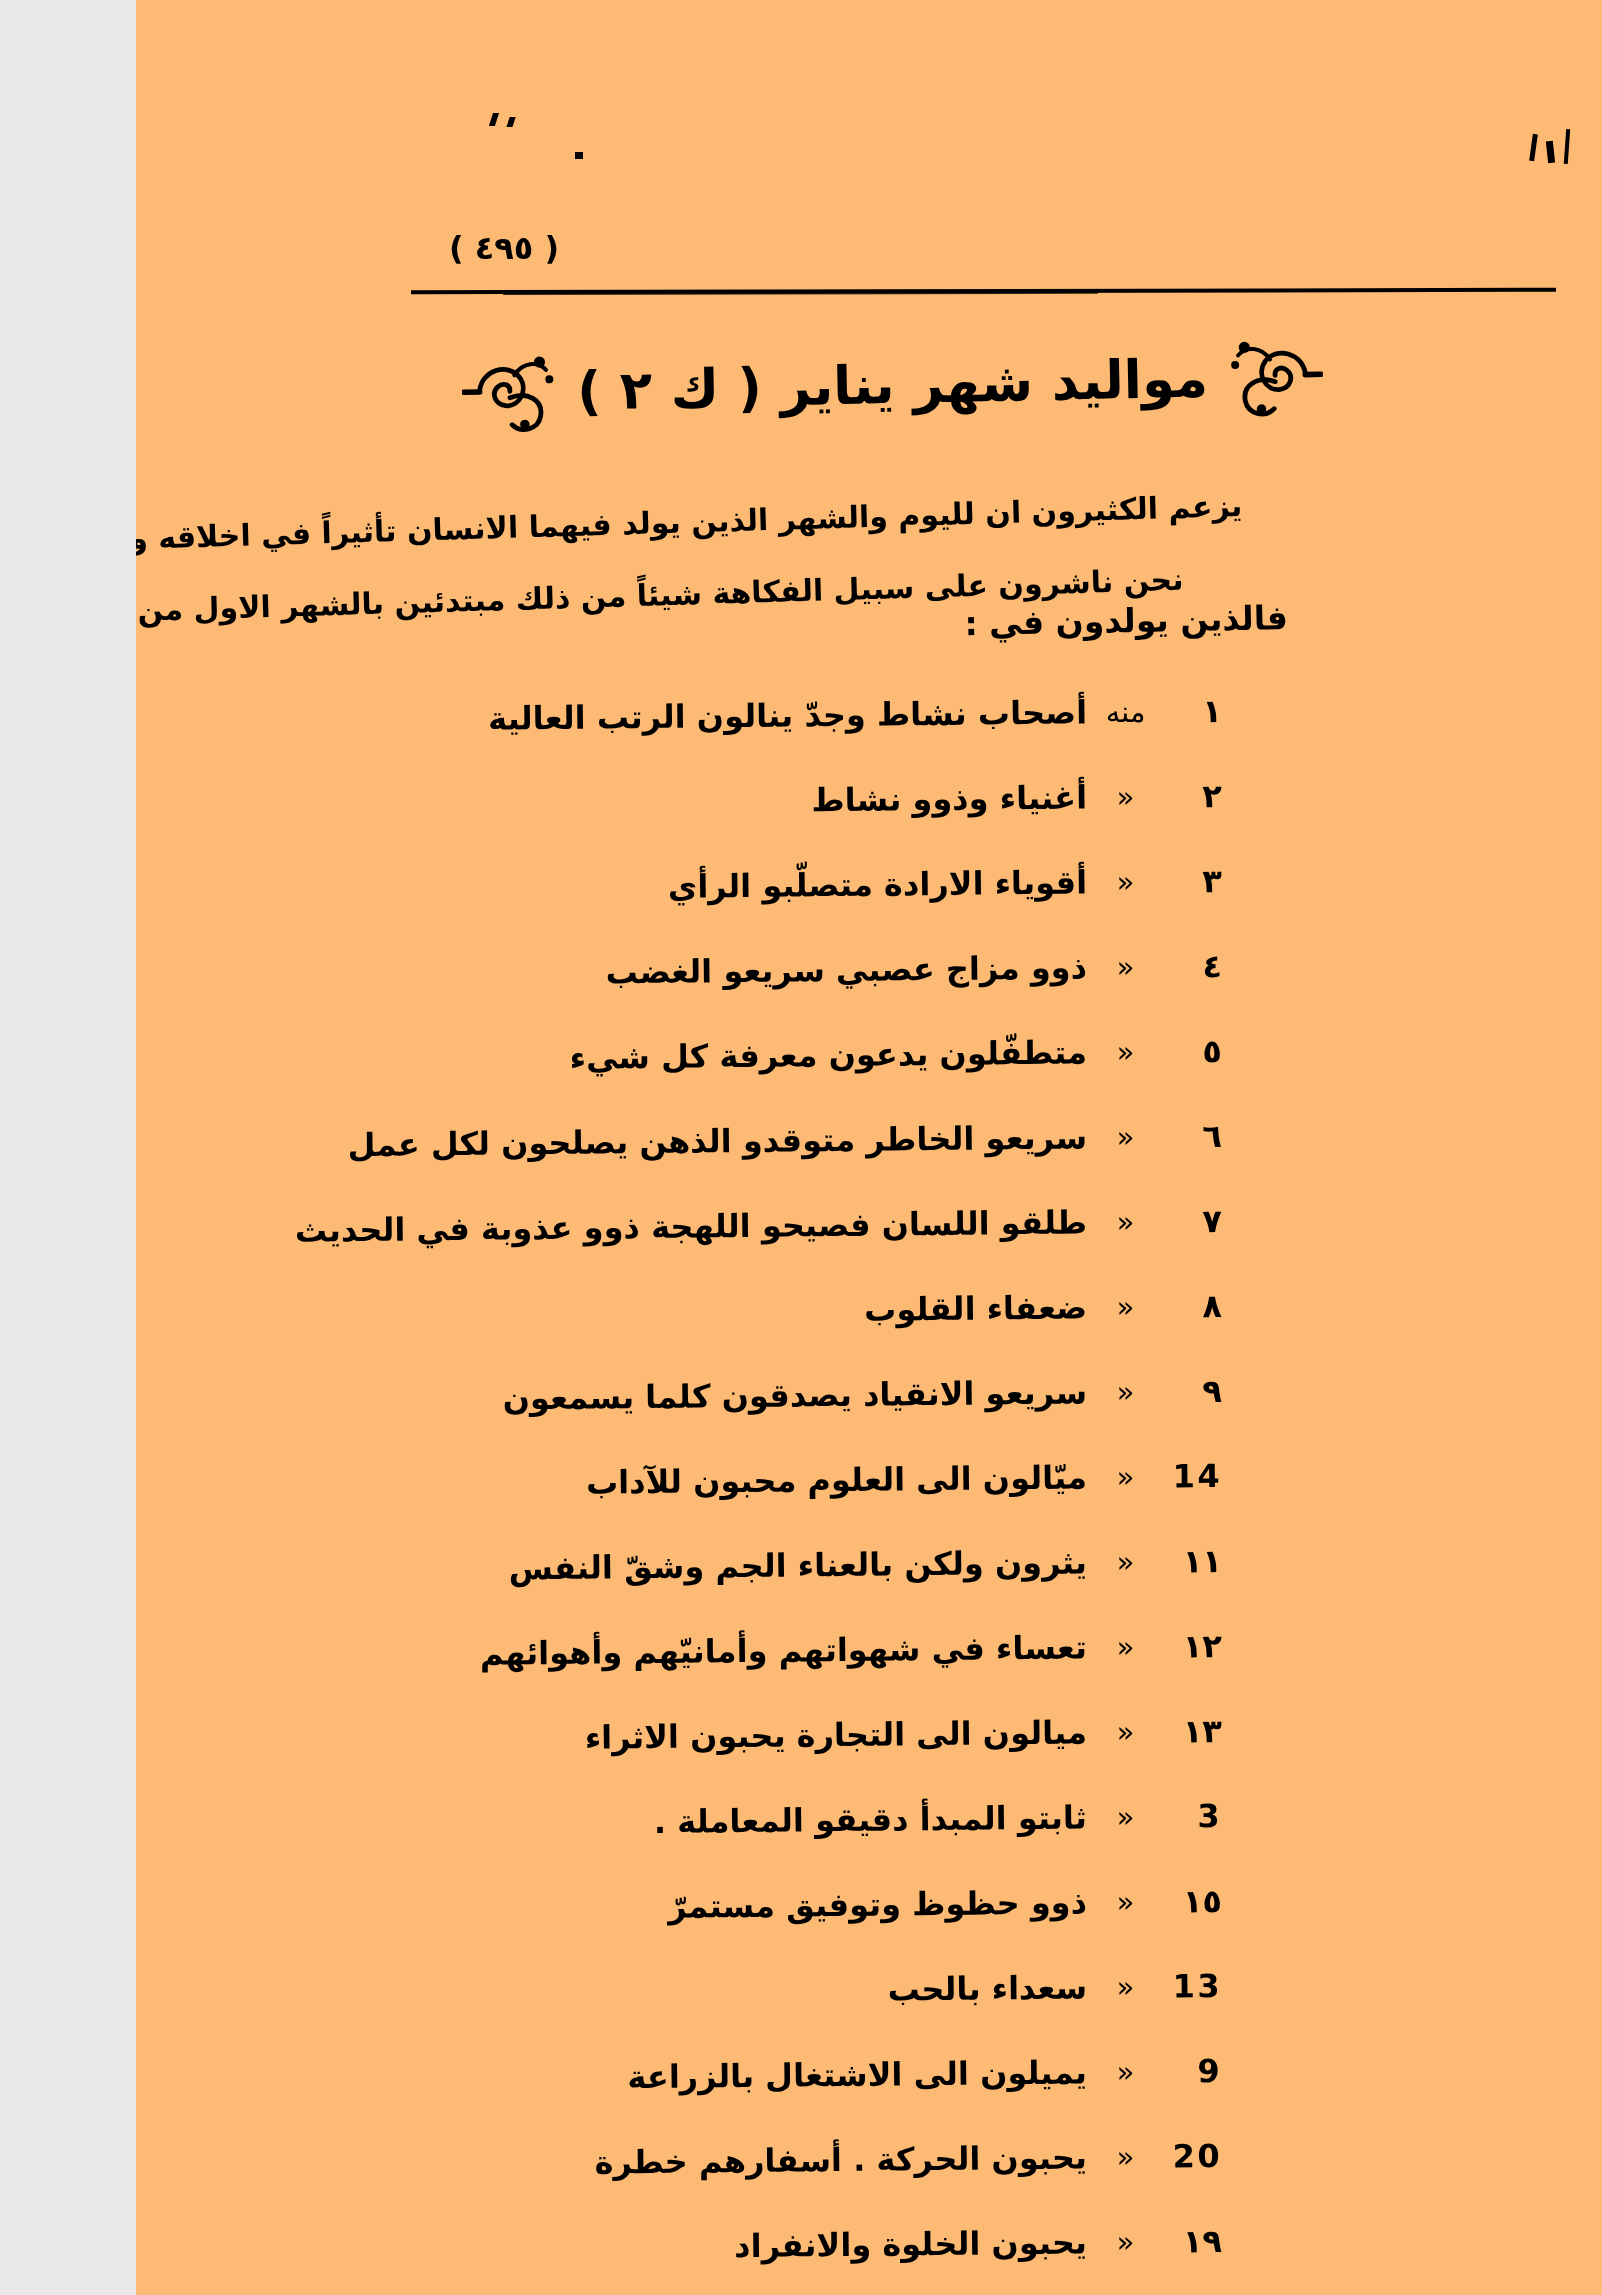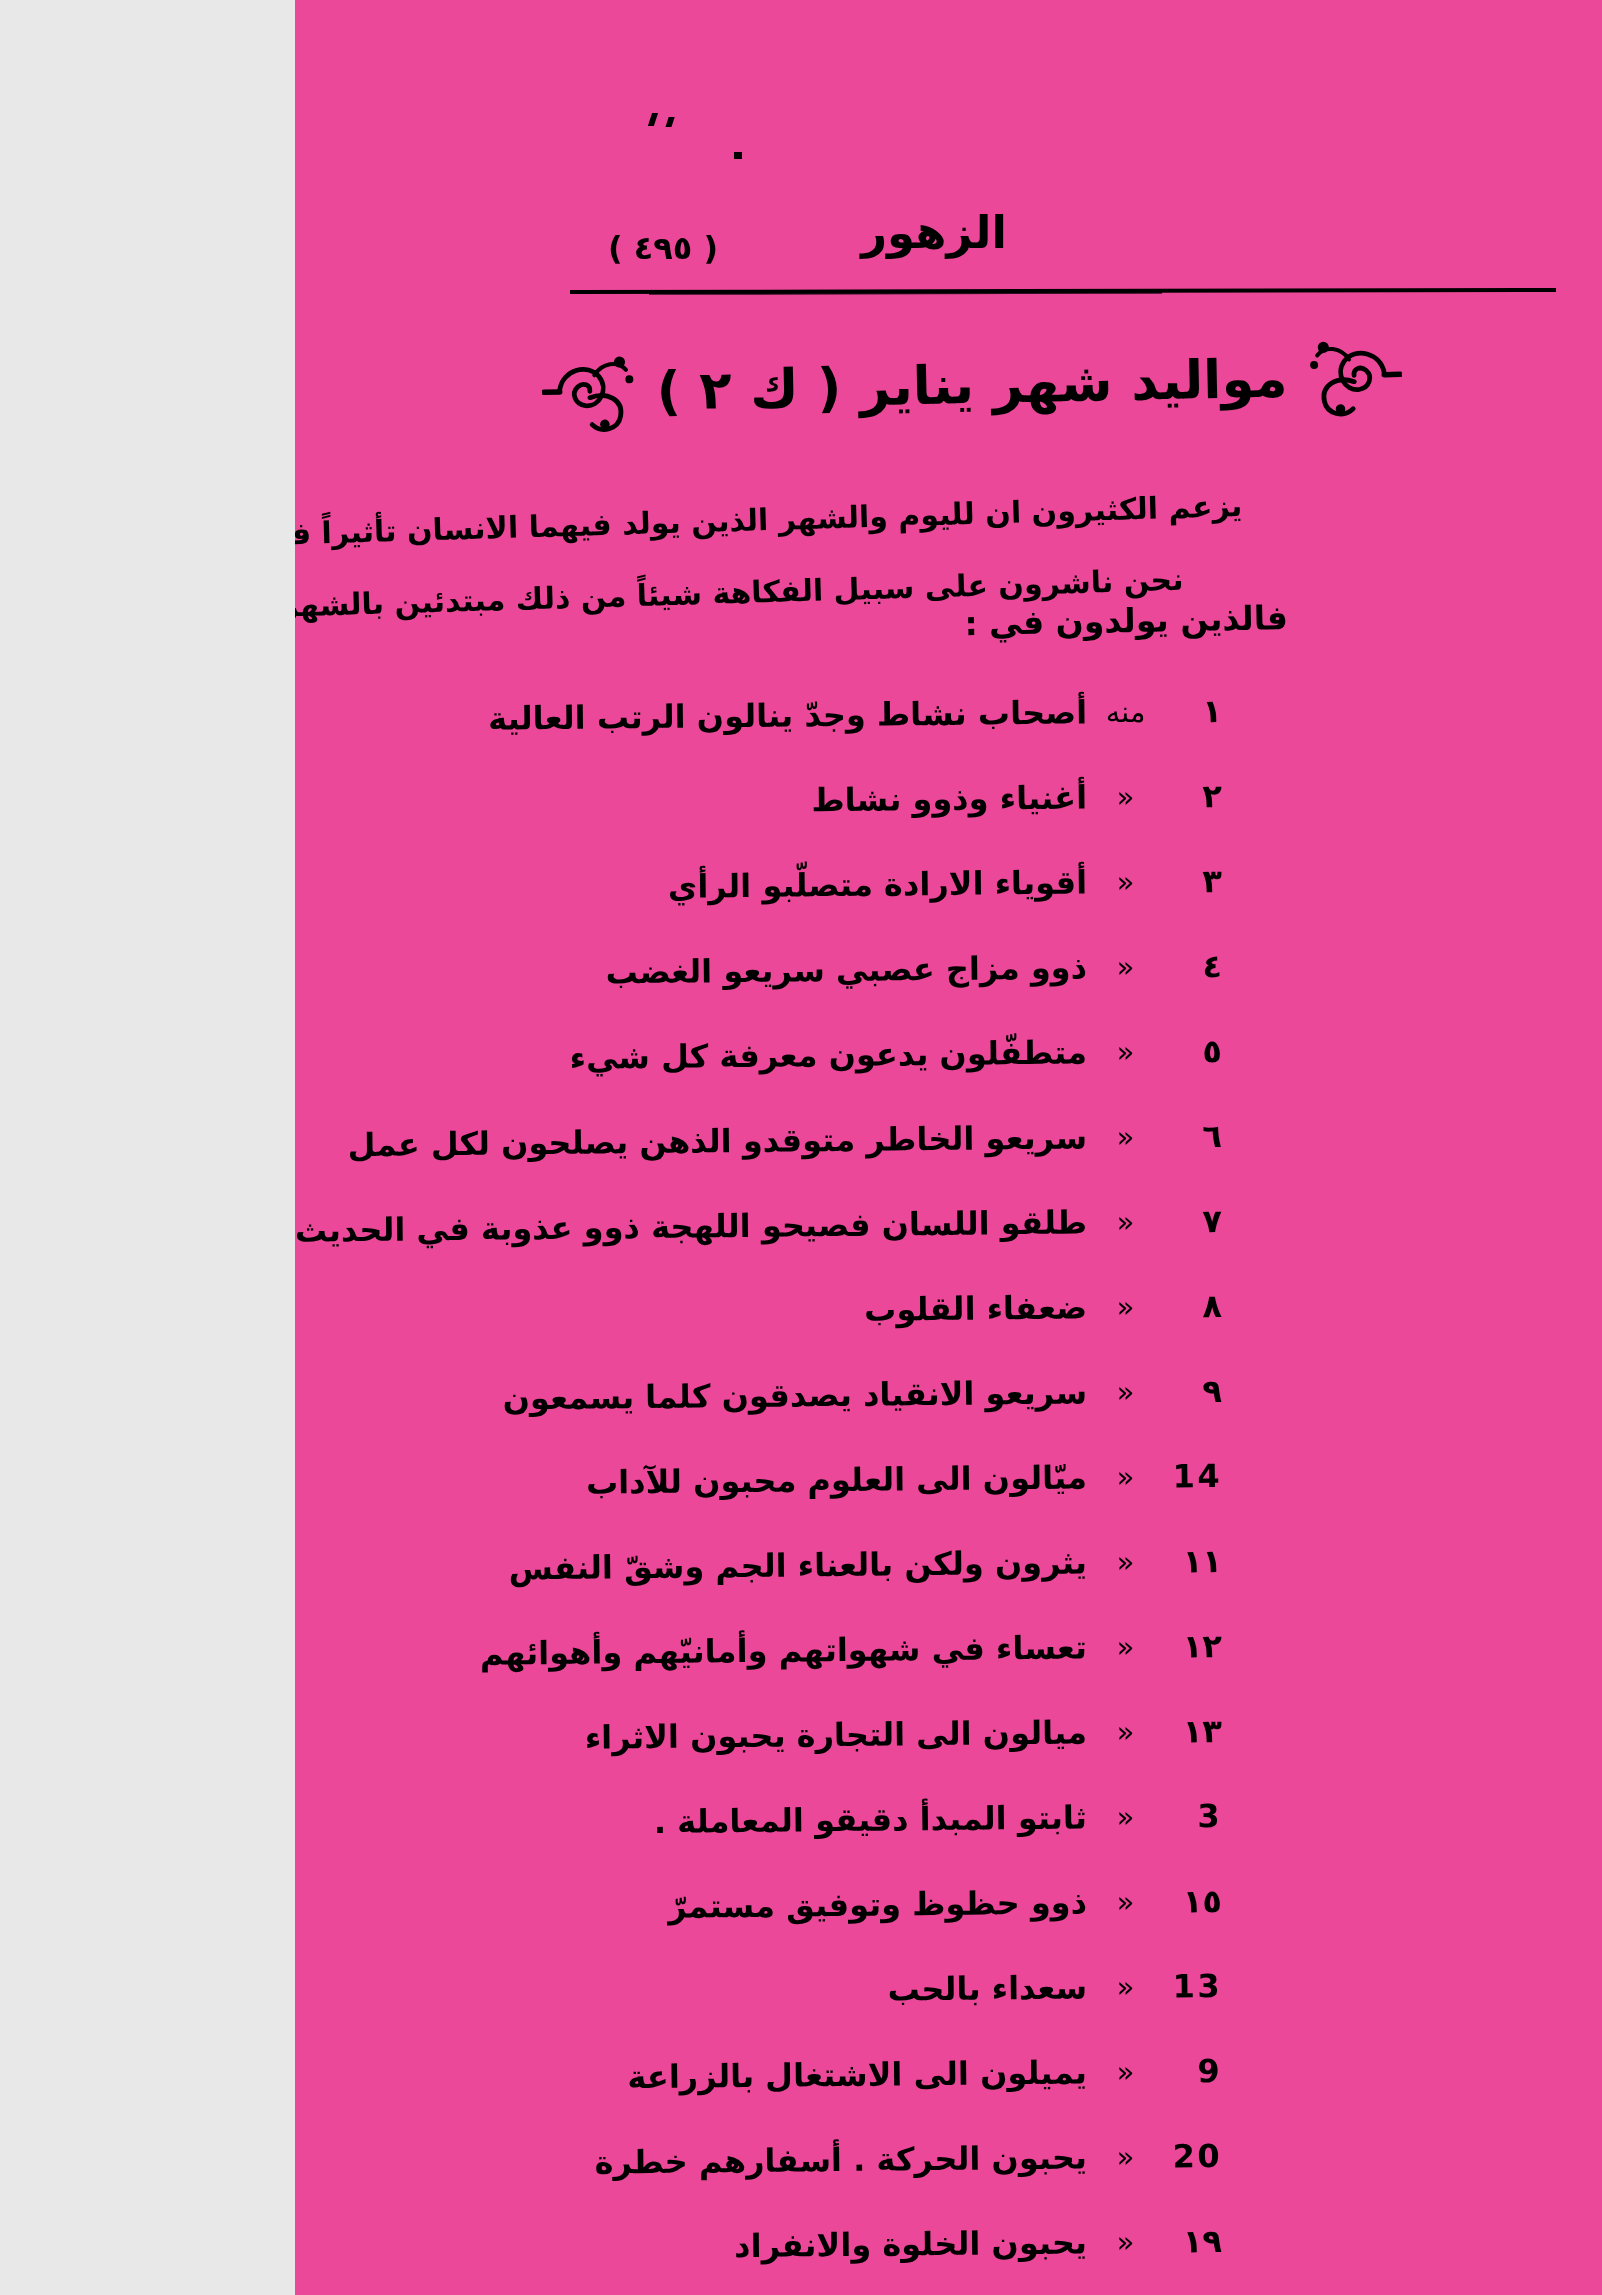--- a/index.html
+++ b/index.html
@@ -1,19 +1,19 @@
 <!DOCTYPE html>
 <html lang="ar" dir="rtl" style="font-size:12.8px"><head>
 <meta charset="utf-8">
 <style>
   html,body{margin:0;padding:0;background:#e8e8e8;}
   .page{
     position:relative;
-    width:1307px;height:2295px;
-    background:#ec4899;
+    width:1466px;height:2295px;
+    background:#fdba74;
     overflow:hidden;
     font-family:"DejaVu Sans", sans-serif;
     color:#000;
     direction:rtl;
   }
   
   .journal-title{
     position:absolute;top:206px;left:0;right:29px;
     text-align:center;font-size:45px;font-weight:bold;
     letter-spacing:0.8px;
@@ -81,21 +81,20 @@
   .speck.s3{left:1395px;top:134px;width:4.8px;height:27px;transform:rotate(8deg);}
   .speck.s3b{left:1411px;top:141px;width:7.2px;height:22.4px;transform:rotate(-6deg);}
   .speck.s3c{left:1429px;top:129px;width:4px;height:35px;transform:rotate(4deg);}
 </style>
 </head>
 <body>
 
 <div class="page">
 
   <div class="page-number">( ٤٩٥ )</div>
-  <div class="journal-title">الزهور</div>
   <div class="header-rule"></div>
 
   <div class="title-row">
     <span class="ornament">
       <svg width="94" height="97" viewBox="0 0 118 122" aria-hidden="true">
         <g fill="none" stroke="#000" stroke-linecap="round">
           <path d="M116,62 h-20" stroke-width="7"></path>
           <path d="M96,60 c-4,-26 -36,-34 -50,-16 c-12,16 0,38 18,36 c13,-2 18,-16 9,-24 c-7,-6 -16,-2 -15,6" stroke-width="6"></path>
           <path d="M58,70 c-22,-8 -42,4 -38,24 c3,16 24,22 36,10" stroke-width="6"></path>
           <path d="M52,42 c-10,-16 -30,-18 -40,-6" stroke-width="5"></path>

